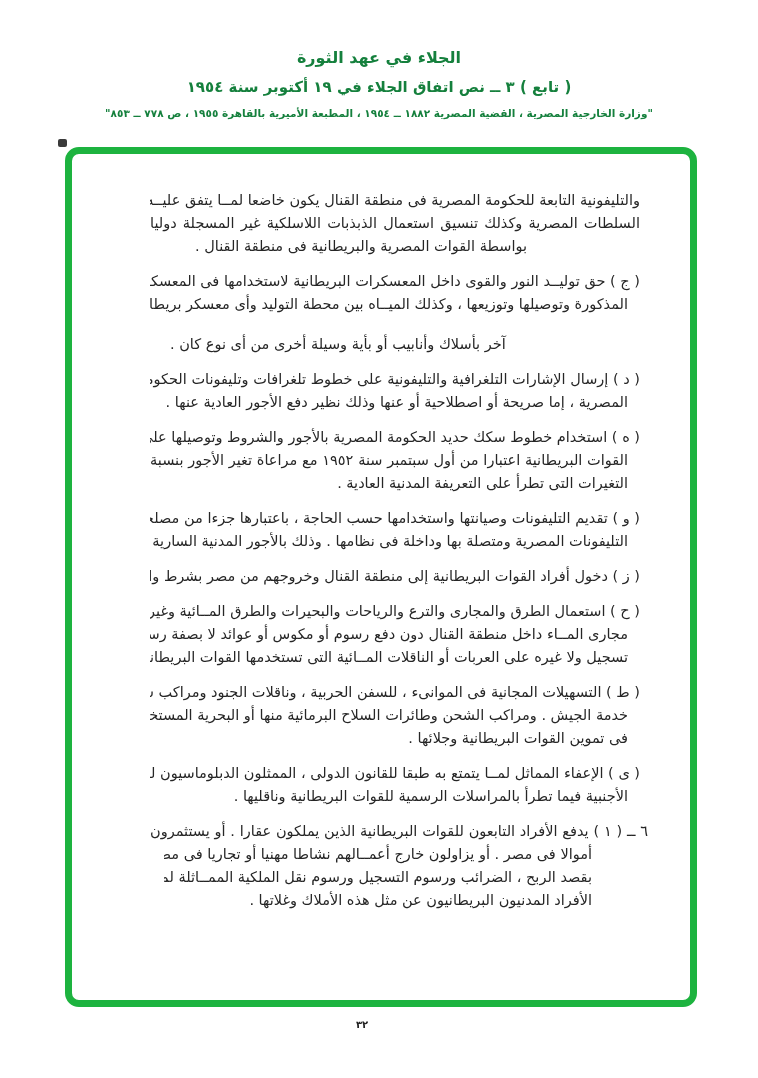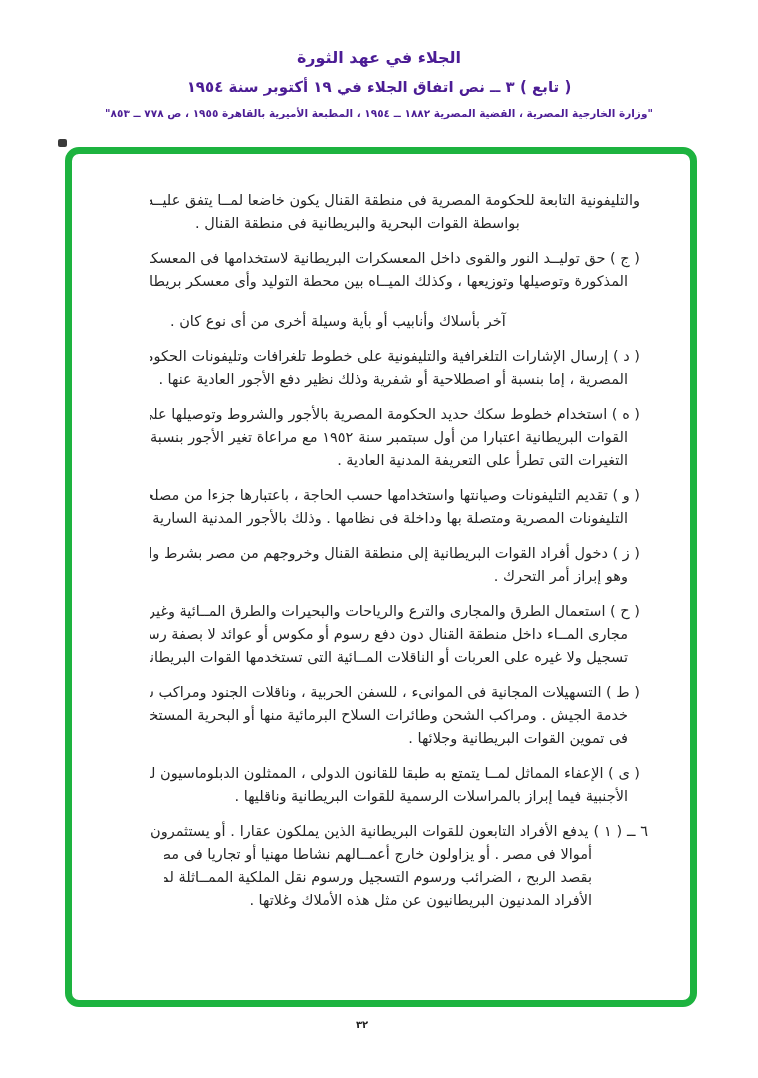--- a/index.html
+++ b/index.html
@@ -6,21 +6,21 @@
   body{
     width:758px;height:1078px;
     background:#ffffff;
     font-family:"DejaVu Sans",sans-serif;
     position:relative;
     color:#1d1d1d;
   }
   .page{position:absolute;inset:0;}
 
   
-  .header{position:absolute;top:48px;left:0;right:0;text-align:center;color:#4c1d95;}
+  .header{position:absolute;top:48px;left:0;right:0;text-align:center;color:#15803d;}
   .title{font-size:16px;font-weight:bold;}
   .subtitle{font-size:15px;font-weight:bold;margin-top:11px;}
   .source{font-size:10.5px;font-weight:bold;margin-top:11px;}
 
   
   .frame{
     position:absolute;left:65px;top:147px;width:632px;height:860px;
     border:7px solid #1db33f;border-radius:14px;box-sizing:border-box;
     background:transparent;
   }
@@ -68,38 +68,39 @@
     <div class="source">"وزارة الخارجية المصرية ، القضية المصرية ١٨٨٢ ــ ١٩٥٤ ، المطبعة الأميرية بالقاهرة ١٩٥٥ ، ص ٧٧٨ ــ ٨٥٣"</div>
   </div>
 
   <div class="artifact"></div>
   <div class="frame"></div>
 
   <main class="textblock">
 
     <div class="para intro">
       <div class="line first">والتليفونية التابعة للحكومة المصرية فى منطقة القنال يكون خاضعا لمــا يتفق عليــه مع</div>
-      <div class="line tail-left pl45">بواسطة القوات البحرية والبريطانية فى منطقة القنال .</div>
+      <div class="line">السلطات المصرية وكذلك تنسيق استعمال الذبذبات اللاسلكية غير المسجلة دوليا</div>
+      <div class="line tail-left pl45">بواسطة القوات المصرية والبريطانية فى منطقة القنال .</div>
     </div>
 
     <div class="para">
       <div class="line first">
         <span class="marker">( ج )</span>
         <span>حق توليــد النور والقوى داخل المعسكرات البريطانية لاستخدامها فى المعسكرات</span>
       </div>
       <div class="line">المذكورة وتوصيلها وتوزيعها ، وكذلك الميــاه بين محطة التوليد وأى معسكر بريطانى</div>
       <div class="line tail-left pl20">آخر بأسلاك وأنابيب أو بأية وسيلة أخرى من أى نوع كان .</div>
     </div>
 
     <div class="para">
       <div class="line first">
         <span class="marker">( د )</span>
         <span>إرسال الإشارات التلغرافية والتليفونية على خطوط تلغرافات وتليفونات الحكومة</span>
       </div>
-      <div class="line tail">المصرية ، إما بنسبة أو اصطلاحية أو شفرية وذلك نظير دفع الأجور العادية عنها .</div>
+      <div class="line tail">المصرية ، إما صريحة أو اصطلاحية أو عنها وذلك نظير دفع الأجور العادية عنها .</div>
     </div>
 
     <div class="para">
       <div class="line first">
         <span class="marker">( ه )</span>
         <span>استخدام خطوط سكك حديد الحكومة المصرية بالأجور والشروط وتوصيلها على</span>
       </div>
       <div class="line">القوات البريطانية اعتبارا من أول سبتمبر سنة ١٩٥٢ مع مراعاة تغير الأجور بنسبة</div>
       <div class="line tail">التغيرات التى تطرأ على التعريفة المدنية العادية .</div>
     </div>
@@ -110,21 +111,20 @@
         <span>تقديم التليفونات وصيانتها واستخدامها حسب الحاجة ، باعتبارها جزءا من مصلحة</span>
       </div>
       <div class="line tail">التليفونات المصرية ومتصلة بها وداخلة فى نظامها . وذلك بالأجور المدنية السارية .</div>
     </div>
 
     <div class="para">
       <div class="line first">
         <span class="marker">( ز )</span>
         <span>دخول أفراد القوات البريطانية إلى منطقة القنال وخروجهم من مصر بشرط واحد</span>
       </div>
-      <div class="line tail">وهو إبراز أمر التحرك .</div>
     </div>
 
     <div class="para">
       <div class="line first">
         <span class="marker">( ح )</span>
         <span>استعمال الطرق والمجارى والترع والرياحات والبحيرات والطرق المــائية وغيرها من</span>
       </div>
       <div class="line">مجارى المــاء داخل منطقة القنال دون دفع رسوم أو مكوس أو عوائد لا بصفة رسوم</div>
       <div class="line tail">تسجيل ولا غيره على العربات أو الناقلات المــائية التى تستخدمها القوات البريطانية .</div>
     </div>
@@ -136,21 +136,21 @@
       </div>
       <div class="line">خدمة الجيش . ومراكب الشحن وطائرات السلاح البرمائية منها أو البحرية المستخدمة</div>
       <div class="line tail">فى تموين القوات البريطانية وجلائها .</div>
     </div>
 
     <div class="para">
       <div class="line first">
         <span class="marker">( ى )</span>
         <span>الإعفاء المماثل لمــا يتمتع به طبقا للقانون الدولى ، الممثلون الدبلوماسيون للدول</span>
       </div>
-      <div class="line tail">الأجنبية فيما إبراز بالمراسلات الرسمية للقوات البريطانية وناقليها .</div>
+      <div class="line tail">الأجنبية فيما تطرأ بالمراسلات الرسمية للقوات البريطانية وناقليها .</div>
     </div>
 
     <div class="para item6">
       <div class="line first">
         <span class="marker">٦ ــ ( ١ )</span>
         <span>يدفع الأفراد التابعون للقوات البريطانية الذين يملكون عقارا . أو يستثمرون</span>
       </div>
       <div class="item6-sub">
         <div class="line">أموالا فى مصر . أو يزاولون خارج أعمــالهم نشاطا مهنيا أو تجاريا فى مصر</div>
         <div class="line">بقصد الربح ، الضرائب ورسوم التسجيل ورسوم نقل الملكية الممــاثلة لمــا يدفعه</div>

